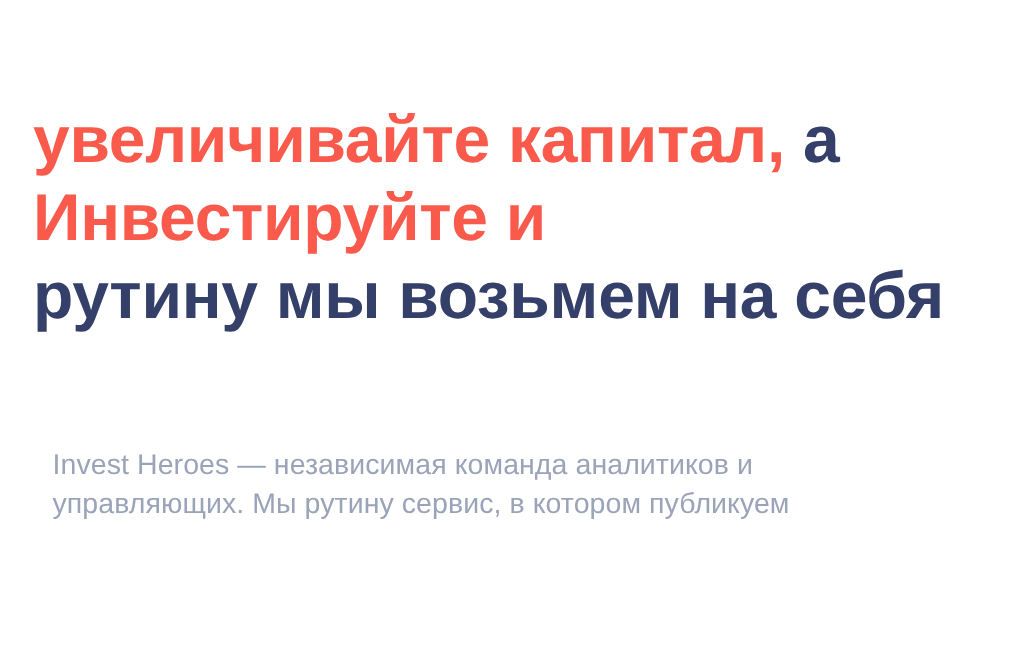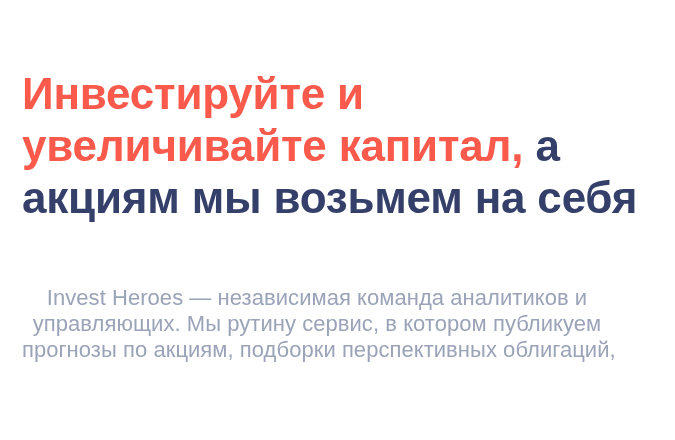--- a/index.html
+++ b/index.html
@@ -57,47 +57,45 @@
   .dark {
     color: #35406a;
   }
 
   
   .hero-paragraph {
     position: absolute;
     left: 22px;
     top: 285px;
     width: 590px;
-    margin: 0;
+    margin: 13px;
     padding: 0;
     font-family: "Liberation Sans", sans-serif;
-    font-size: 22px;
+    font-size: 19px;
     font-weight: 400;
     line-height: 26px;
     color: #9aa3b8;
     letter-spacing: 0.05px;
-    text-align: center;
   }
 
   .para-line {
     display: block;
     height: 26px;
     white-space: nowrap;
   }
 </style>
 </head>
 <body>
 
 <div class="hero">
 
   <h1 class="hero-heading">
+    <span class="heading-line"><span class="accent">увеличивайте капитал,</span><span class="dark">&nbsp;а</span></span>
     <span class="heading-line"><span class="accent">Инвестируйте и</span></span>
-    <span class="heading-line"><span class="accent">увеличивайте капитал,</span><span class="dark">&nbsp;а</span></span>
-    <span class="heading-line"><span class="dark">акциям мы возьмем на себя</span></span>
+    <span class="heading-line"><span class="dark">рутину мы возьмем на себя</span></span>
   </h1>
 
   <p class="hero-paragraph">
     <span class="para-line">Invest Heroes — независимая команда аналитиков и</span>
     <span class="para-line">управляющих. Мы рутину сервис, в котором публикуем</span>
-    <span class="para-line">прогнозы по акциям, подборки перспективных облигаций,</span>
   </p>
 
 </div>
 
 </body></html>

